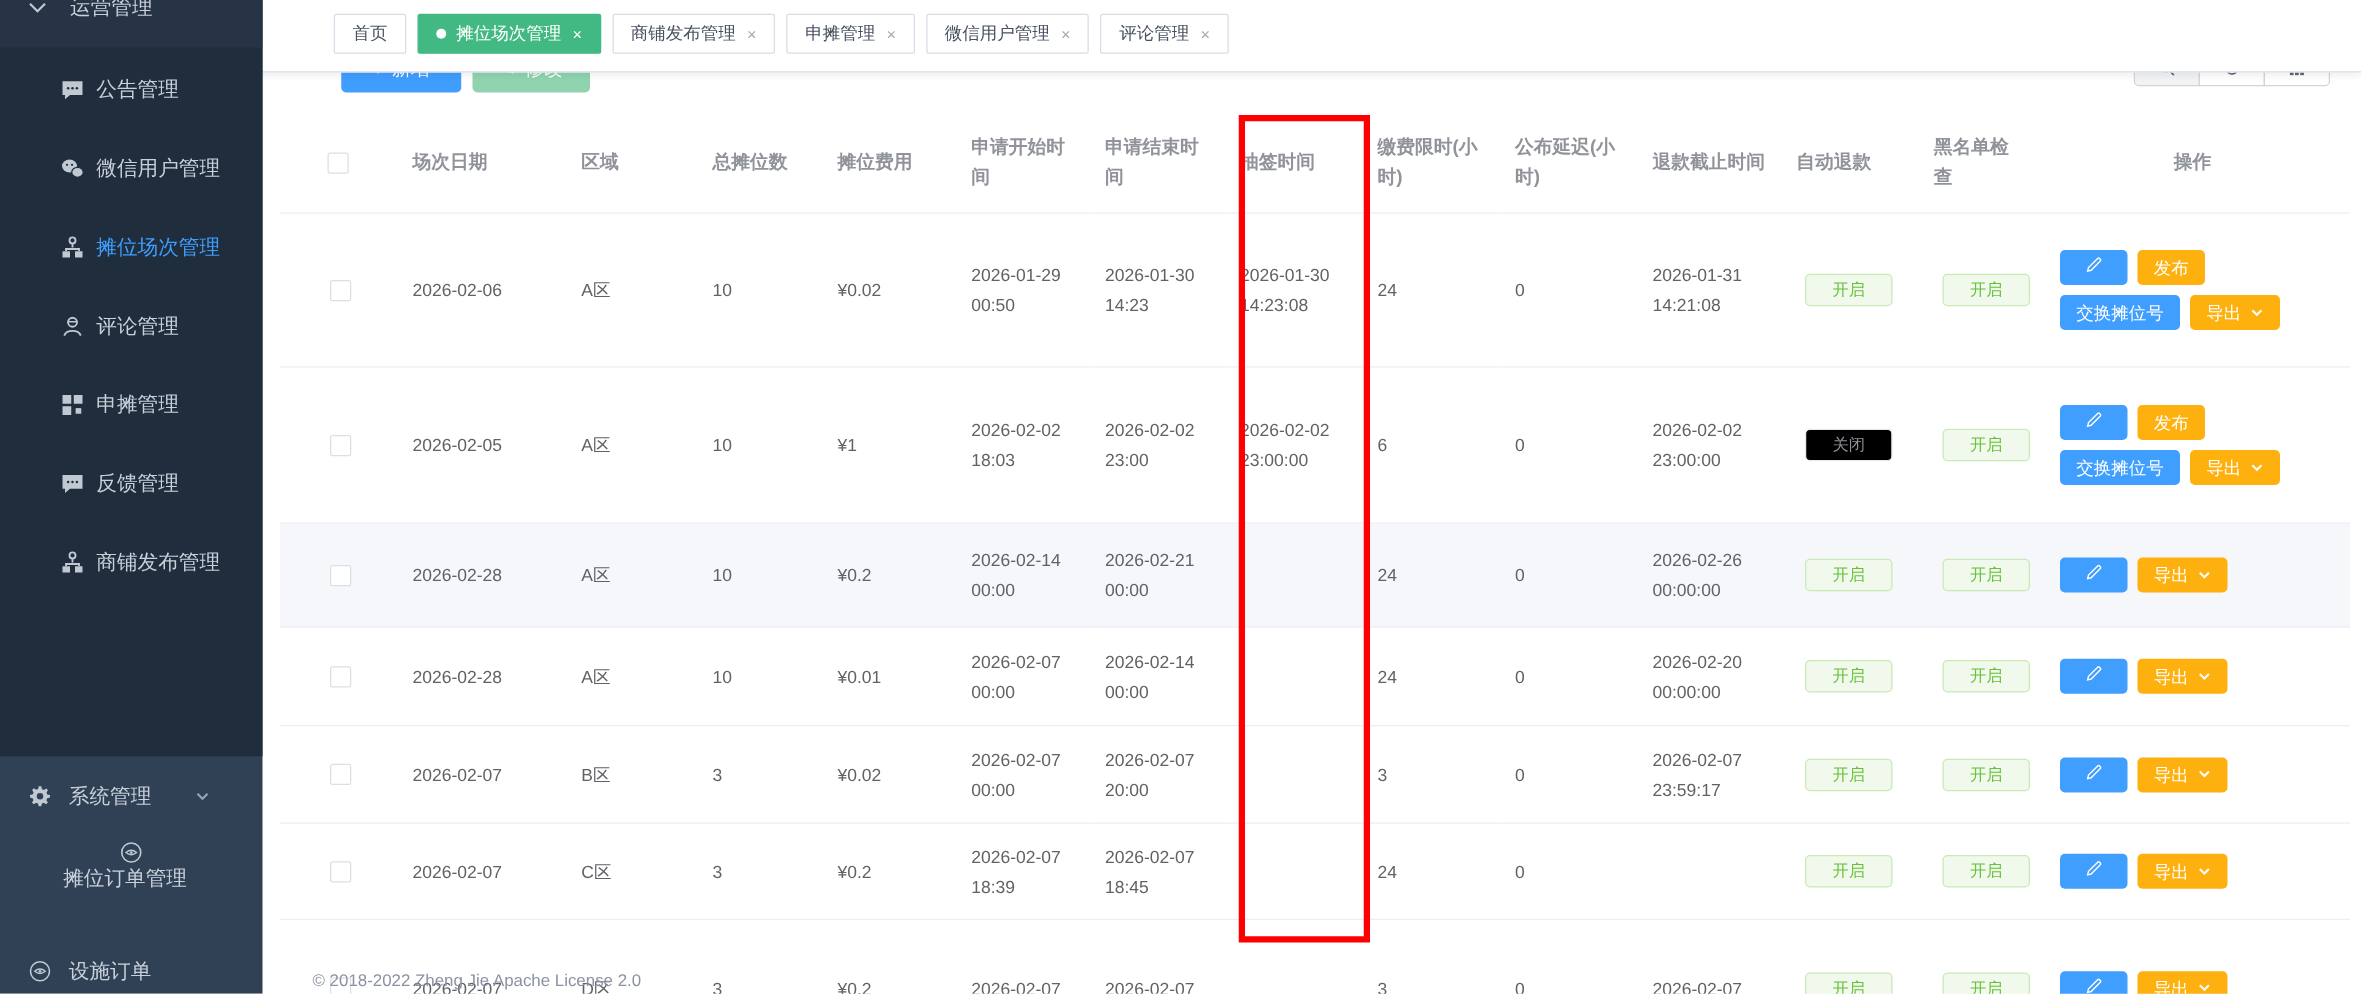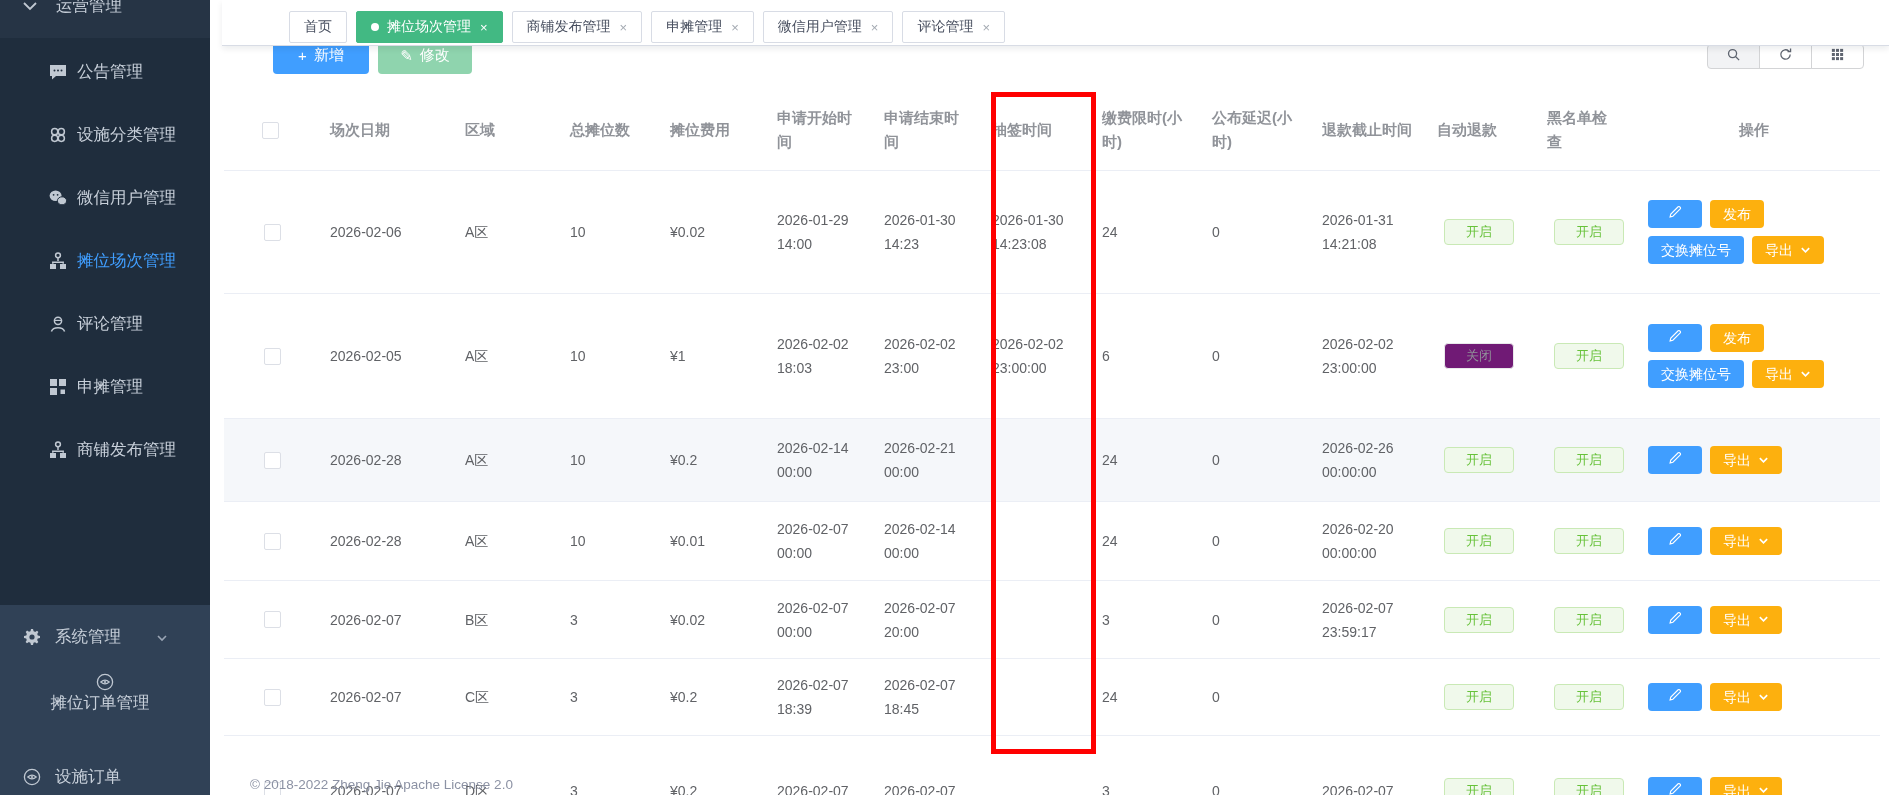--- a/index.html
+++ b/index.html
@@ -19,21 +19,21 @@
   .side-item{height:63px;display:flex;align-items:center;color:#c8d0da;font-size:16.5px;cursor:pointer;}
   .side-item .s-icon{width:20px;height:20px;flex:0 0 20px;margin-left:48px;}
   .side-item .s-label{margin-left:9px;white-space:nowrap;}
   .side-item.active{color:#409eff;}
   .lower-item{position:absolute;left:0;width:187px;height:70px;display:flex;align-items:center;
     color:#c8d0da;font-size:16.5px;cursor:pointer;}
   .lower-item .s-icon{width:20px;height:20px;flex:0 0 20px;margin-left:22px;}
   .lower-item .s-label{margin-left:13px;white-space:nowrap;}
   .lower-item .l-chevron{position:absolute;right:18px;width:14px;height:14px;}
   
-  .tagsbar{position:absolute;left:222px;right:0;top:0;height:46px;background:#fff;z-index:30;
+  .tagsbar{position:absolute;left:200px;right:0;top:0;height:58px;background:#fff;z-index:30;
     border-bottom:1px solid #d8dce5;box-shadow:0 3px 6px rgba(0,21,41,.08);
     display:flex;align-items:flex-start;padding-left:67px;box-sizing:border-box;}
   .tab{margin-top:11px;height:32px;box-sizing:border-box;display:inline-flex;align-items:center;
     border:1px solid #d8dce5;background:#fff;color:#495060;font-size:14px;padding:0 14px;
     margin-right:9px;border-radius:2px;cursor:pointer;white-space:nowrap;}
   .tab.active{background:#42b983;border-color:#42b983;color:#fff;}
   .tab.active::before{content:"";width:8px;height:8px;border-radius:50%;background:#fff;margin-right:8px;}
   .tab-close{margin-left:9px;font-size:13px;color:#a3a9b1;line-height:1;}
   .tab.active .tab-close{color:#fff;}
   
@@ -56,21 +56,21 @@
   .grid-table td{padding:0 10px;line-height:24px;vertical-align:middle;word-break:keep-all;}
   .grid-table tbody tr{border-top:1px solid #ebeef5;}
   .grid-table tbody tr.hl{background:#f5f7fa;}
   .cb-cell{text-align:center;}
   .cb{width:15px;height:15px;border:1px solid #dcdfe6;border-radius:2px;background:#fff;margin:0 auto;cursor:pointer;}
   .th-op{text-align:center !important;}
   .tag-cell{padding-left:17px !important;}
   .tag{display:inline-block;height:26px;line-height:24px;box-sizing:border-box;padding:0 21px;
     border-radius:4px;font-size:13px;}
   .tag.green{color:#67c23a;background:#f0f9eb;border:1px solid #c9e9b5;}
-  .tag.gray{color:#909399;background:#701a75;border:1px solid #e9e9eb;}
+  .tag.gray{color:#909399;background:#000000;border:1px solid #e9e9eb;}
   .op-cell{padding-left:16px !important;}
   .op-wrap{display:flex;flex-wrap:wrap;gap:8px;width:205px;align-items:center;}
   .abtn{height:28px;border-radius:4px;color:#fff;font-size:14px;display:inline-flex;
     align-items:center;justify-content:center;cursor:pointer;box-sizing:border-box;white-space:nowrap;}
   .abtn.blue{background:#409eff;}
   .abtn.yellow{background:#fdb00e;}
   .abtn.edit{width:54px;}
   .abtn.pad{padding:0 13px;}
   .abtn .caret{margin-left:7px;display:inline-flex;}
   
@@ -95,29 +95,20 @@
           <span class="s-icon"><svg width="20" height="20" viewBox="0 0 20 20">
               <path d="M2 3h16v11H8l-4 3.4V14H2z" fill="#c0c8d2"></path>
               <circle cx="6.5" cy="8.5" r="1" fill="#1f2d3d"></circle>
               <circle cx="10" cy="8.5" r="1" fill="#1f2d3d"></circle>
               <circle cx="13.5" cy="8.5" r="1" fill="#1f2d3d"></circle>
             </svg></span>
           <span class="s-label">公告管理</span>
         </div>
         <div class="side-item">
           <span class="s-icon"><svg width="20" height="20" viewBox="0 0 20 20">
-              <circle cx="6.7" cy="6.7" r="3.1" fill="none" stroke="#c0c8d2" stroke-width="1.5"></circle>
-              <circle cx="13.3" cy="6.7" r="3.1" fill="none" stroke="#c0c8d2" stroke-width="1.5"></circle>
-              <circle cx="6.7" cy="13.3" r="3.1" fill="none" stroke="#c0c8d2" stroke-width="1.5"></circle>
-              <circle cx="13.3" cy="13.3" r="3.1" fill="none" stroke="#c0c8d2" stroke-width="1.5"></circle>
-            </svg></span>
-          <span class="s-label">设施分类管理</span>
-        </div>
-        <div class="side-item">
-          <span class="s-icon"><svg width="20" height="20" viewBox="0 0 20 20">
               <ellipse cx="7.6" cy="7.8" rx="6" ry="5.2" fill="#c0c8d2"></ellipse>
               <ellipse cx="14" cy="12.8" rx="4.6" ry="4" fill="#c0c8d2" stroke="#1f2d3d" stroke-width="1"></ellipse>
               <circle cx="5.6" cy="6.8" r=".9" fill="#1f2d3d"></circle>
               <circle cx="9.6" cy="6.8" r=".9" fill="#1f2d3d"></circle>
             </svg></span>
           <span class="s-label">微信用户管理</span>
         </div>
         <div class="side-item active">
           <span class="s-icon"><svg width="20" height="20" viewBox="0 0 20 20">
               <circle cx="10" cy="4.3" r="2.4" fill="none" stroke="#c0c8d2" stroke-width="1.5"></circle>
@@ -136,20 +127,29 @@
           <span class="s-label">评论管理</span>
         </div>
         <div class="side-item">
           <span class="s-icon"><svg width="20" height="20" viewBox="0 0 20 20">
               <rect x="2" y="2" width="7" height="7" fill="#c0c8d2"></rect>
               <rect x="2" y="11" width="7" height="7" fill="#c0c8d2"></rect>
               <rect x="11" y="2" width="7" height="7" fill="#c0c8d2"></rect>
               <rect x="12.5" y="12.5" width="4.5" height="4.5" fill="#c0c8d2"></rect>
             </svg></span>
           <span class="s-label">申摊管理</span>
+        </div>
+        <div class="side-item">
+          <span class="s-icon"><svg width="20" height="20" viewBox="0 0 20 20">
+              <path d="M2 3h16v11H8l-4 3.4V14H2z" fill="#c0c8d2"></path>
+              <circle cx="6.5" cy="8.5" r="1" fill="#1f2d3d"></circle>
+              <circle cx="10" cy="8.5" r="1" fill="#1f2d3d"></circle>
+              <circle cx="13.5" cy="8.5" r="1" fill="#1f2d3d"></circle>
+            </svg></span>
+          <span class="s-label">反馈管理</span>
         </div>
         <div class="side-item">
           <span class="s-icon"><svg width="20" height="20" viewBox="0 0 20 20">
               <circle cx="10" cy="4.3" r="2.4" fill="none" stroke="#c0c8d2" stroke-width="1.5"></circle>
               <path d="M10 6.7v3.3M4.8 12.7v-1.5h10.4v1.5" fill="none" stroke="#c0c8d2" stroke-width="1.5"></path>
               <rect x="2" y="13" width="6" height="5" fill="#c0c8d2"></rect>
               <rect x="12" y="13" width="6" height="5" fill="#c0c8d2"></rect>
             </svg></span>
           <span class="s-label">商铺发布管理</span>
         </div>
@@ -289,21 +289,21 @@
     </thead>
   <tbody id="tbody">
       <tr style="height: 123px;">
         <td class="cb-cell">
           <div class="cb"></div>
         </td>
         <td>2026-02-06</td>
         <td>A区</td>
         <td>10</td>
         <td>¥0.02</td>
-        <td>2026-01-29 14:00</td>
+        <td>2026-01-29 00:50</td>
         <td>2026-01-30 14:23</td>
         <td>2026-01-30 14:23:08</td>
         <td>24</td>
         <td>0</td>
         <td>2026-01-31 14:21:08</td>
         <td class="tag-cell"><span class="tag green">开启</span></td>
         <td class="tag-cell"><span class="tag green">开启</span></td>
         <td class="op-cell">
           <div class="op-wrap">
             <div class="abtn blue edit">

